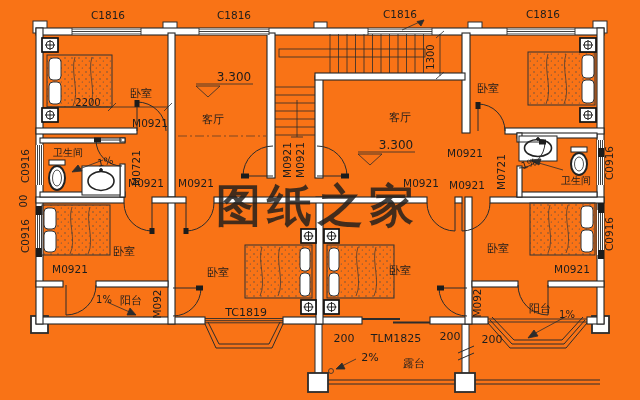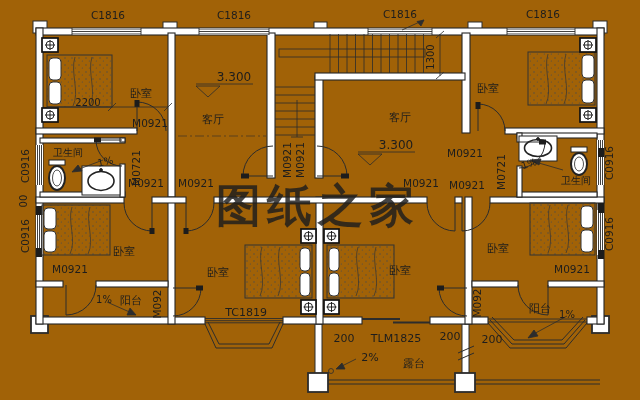--- a/index.html
+++ b/index.html
@@ -1,16 +1,16 @@
 <!DOCTYPE html>
 <html><head>
 <meta charset="utf-8">
 <style>
   html,body{margin:0;padding:0;background:#ffffff;}
-  #stage{position:relative;width:640px;height:400px;background:#a16207;overflow:hidden;
+  #stage{position:relative;width:640px;height:400px;background:#f97316;overflow:hidden;
          font-family:"DejaVu Sans","Liberation Sans",sans-serif;}
   svg{position:absolute;left:0;top:0;}
   svg text{fill:#1d1d1d;}
   .lbl{font-size:11px;}
   .code{font-size:10.5px;letter-spacing:0px;}
   .dim{font-size:10px;}
   .wm{font-size:45px;font-weight:bold;letter-spacing:6px;opacity:.82;
       font-family:"DejaVu Serif","Liberation Serif",serif;}
 </style>
 </head>

